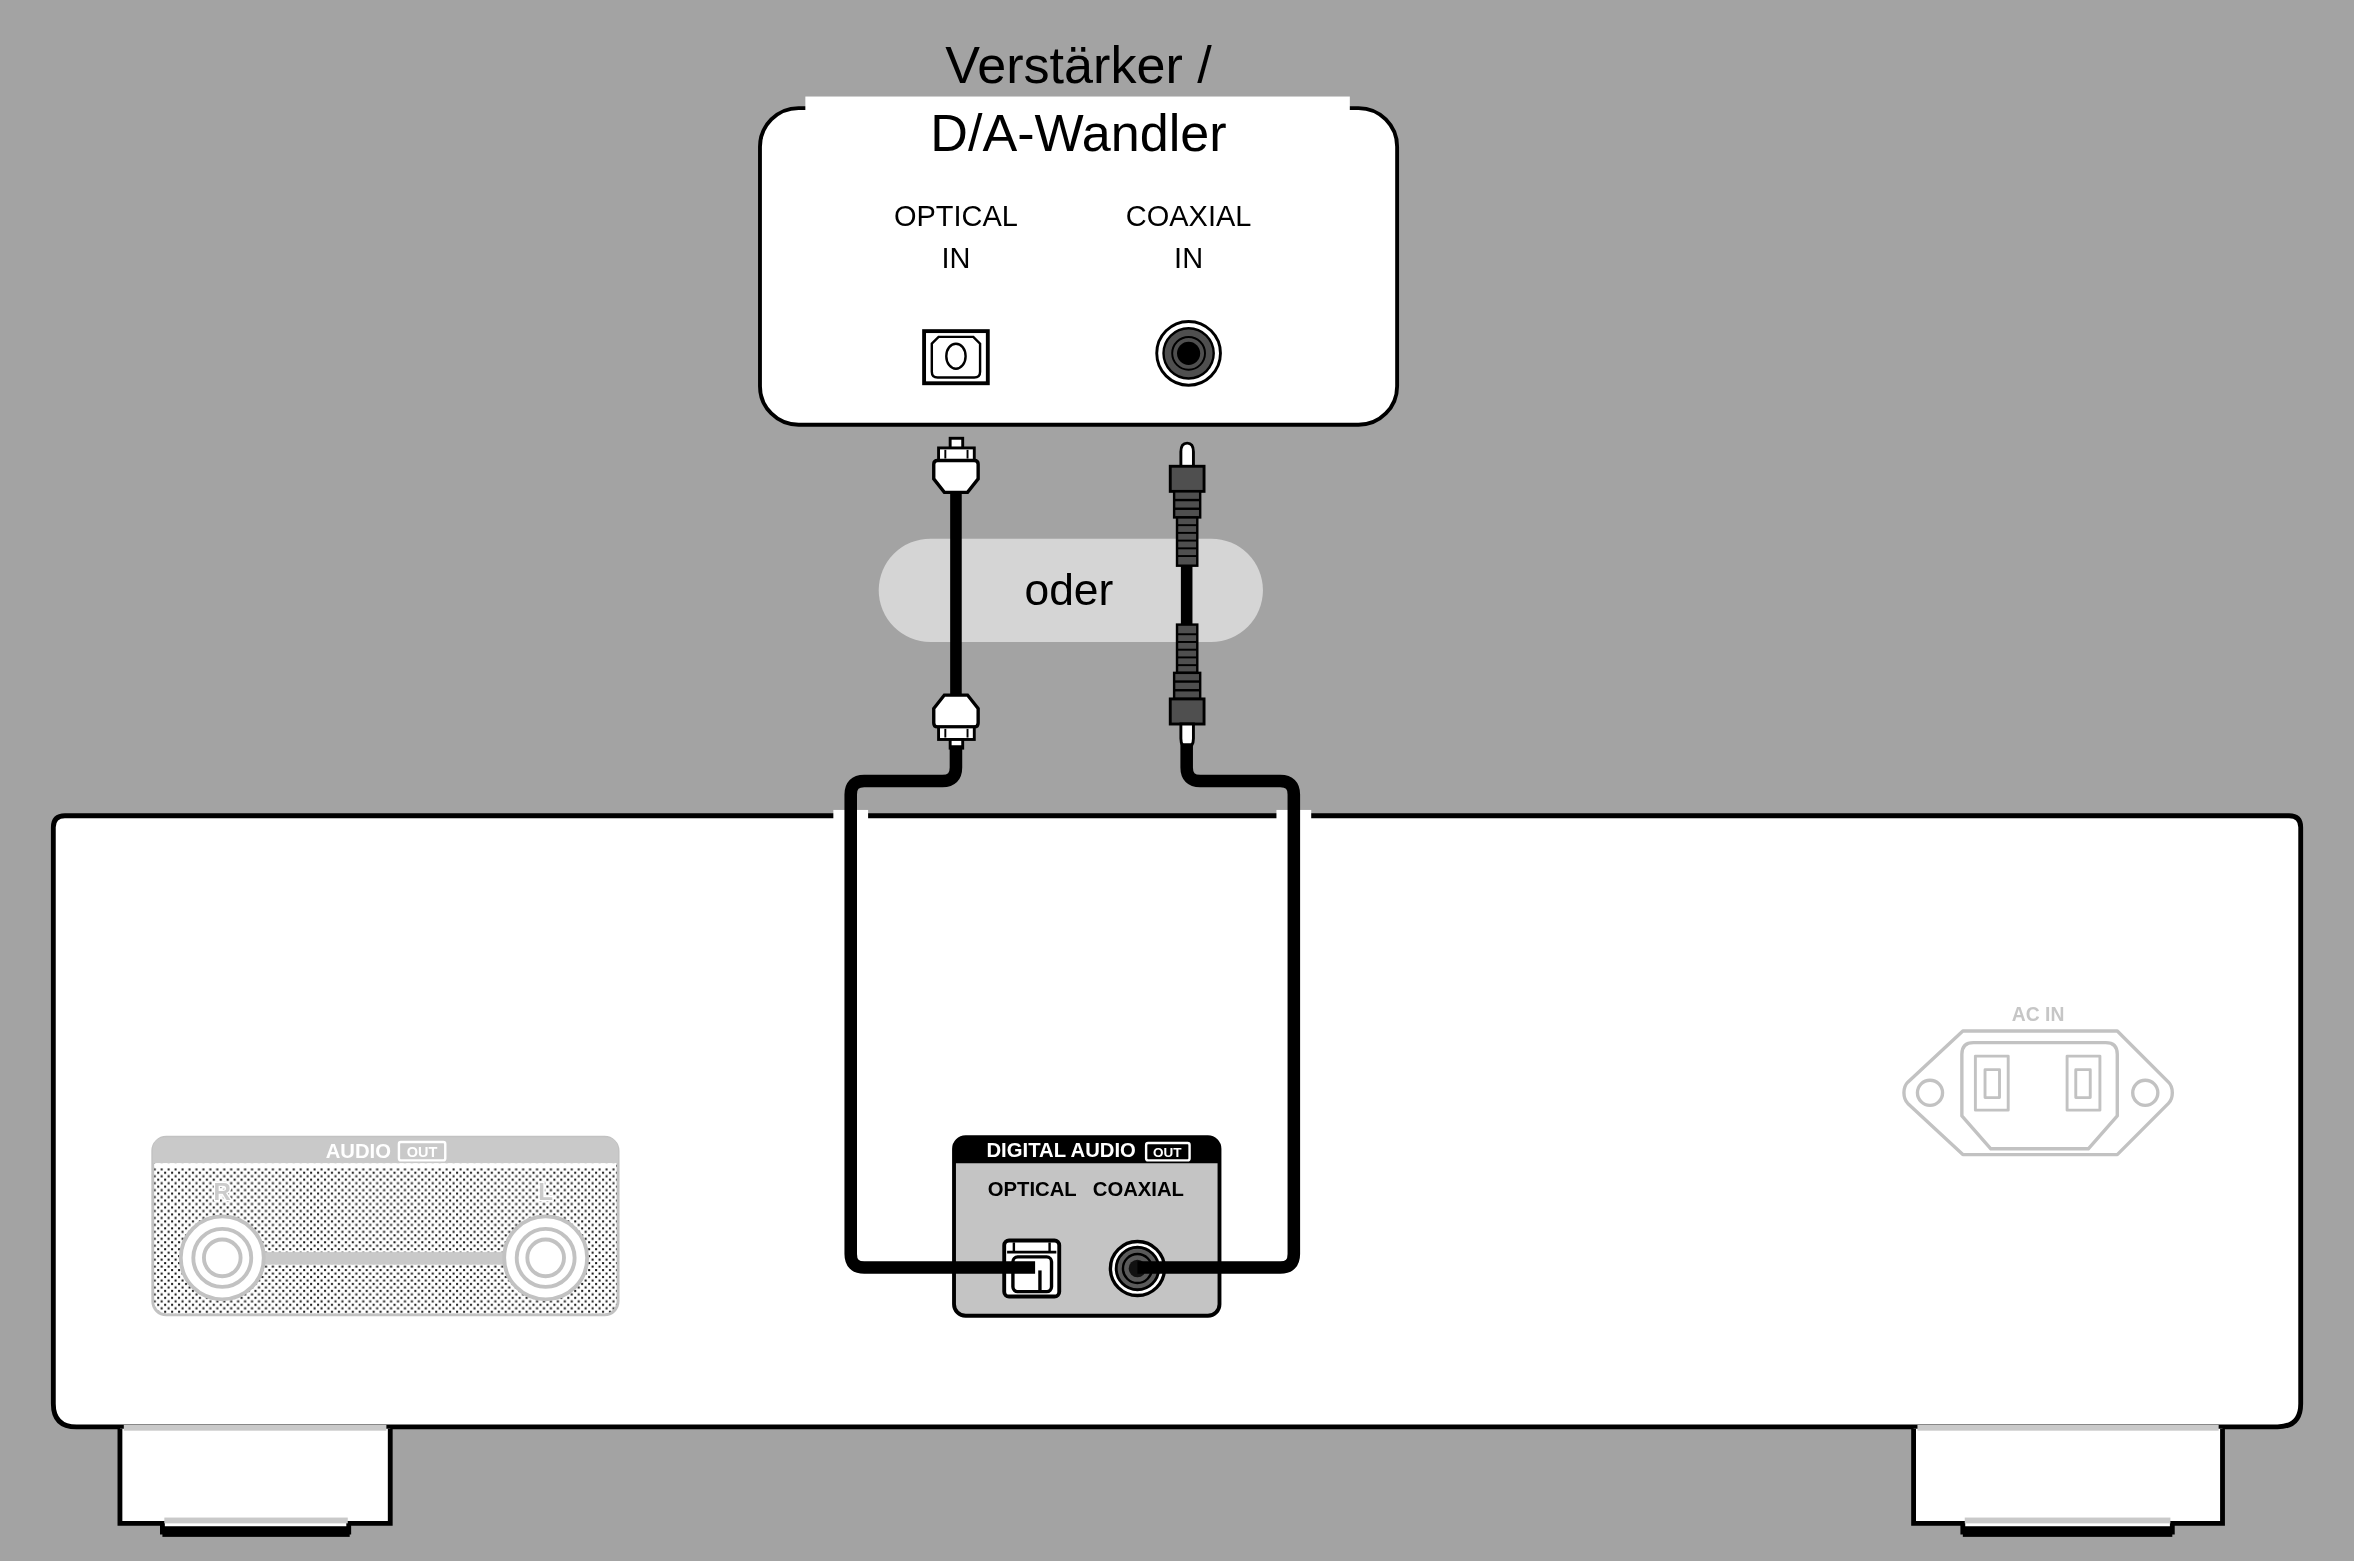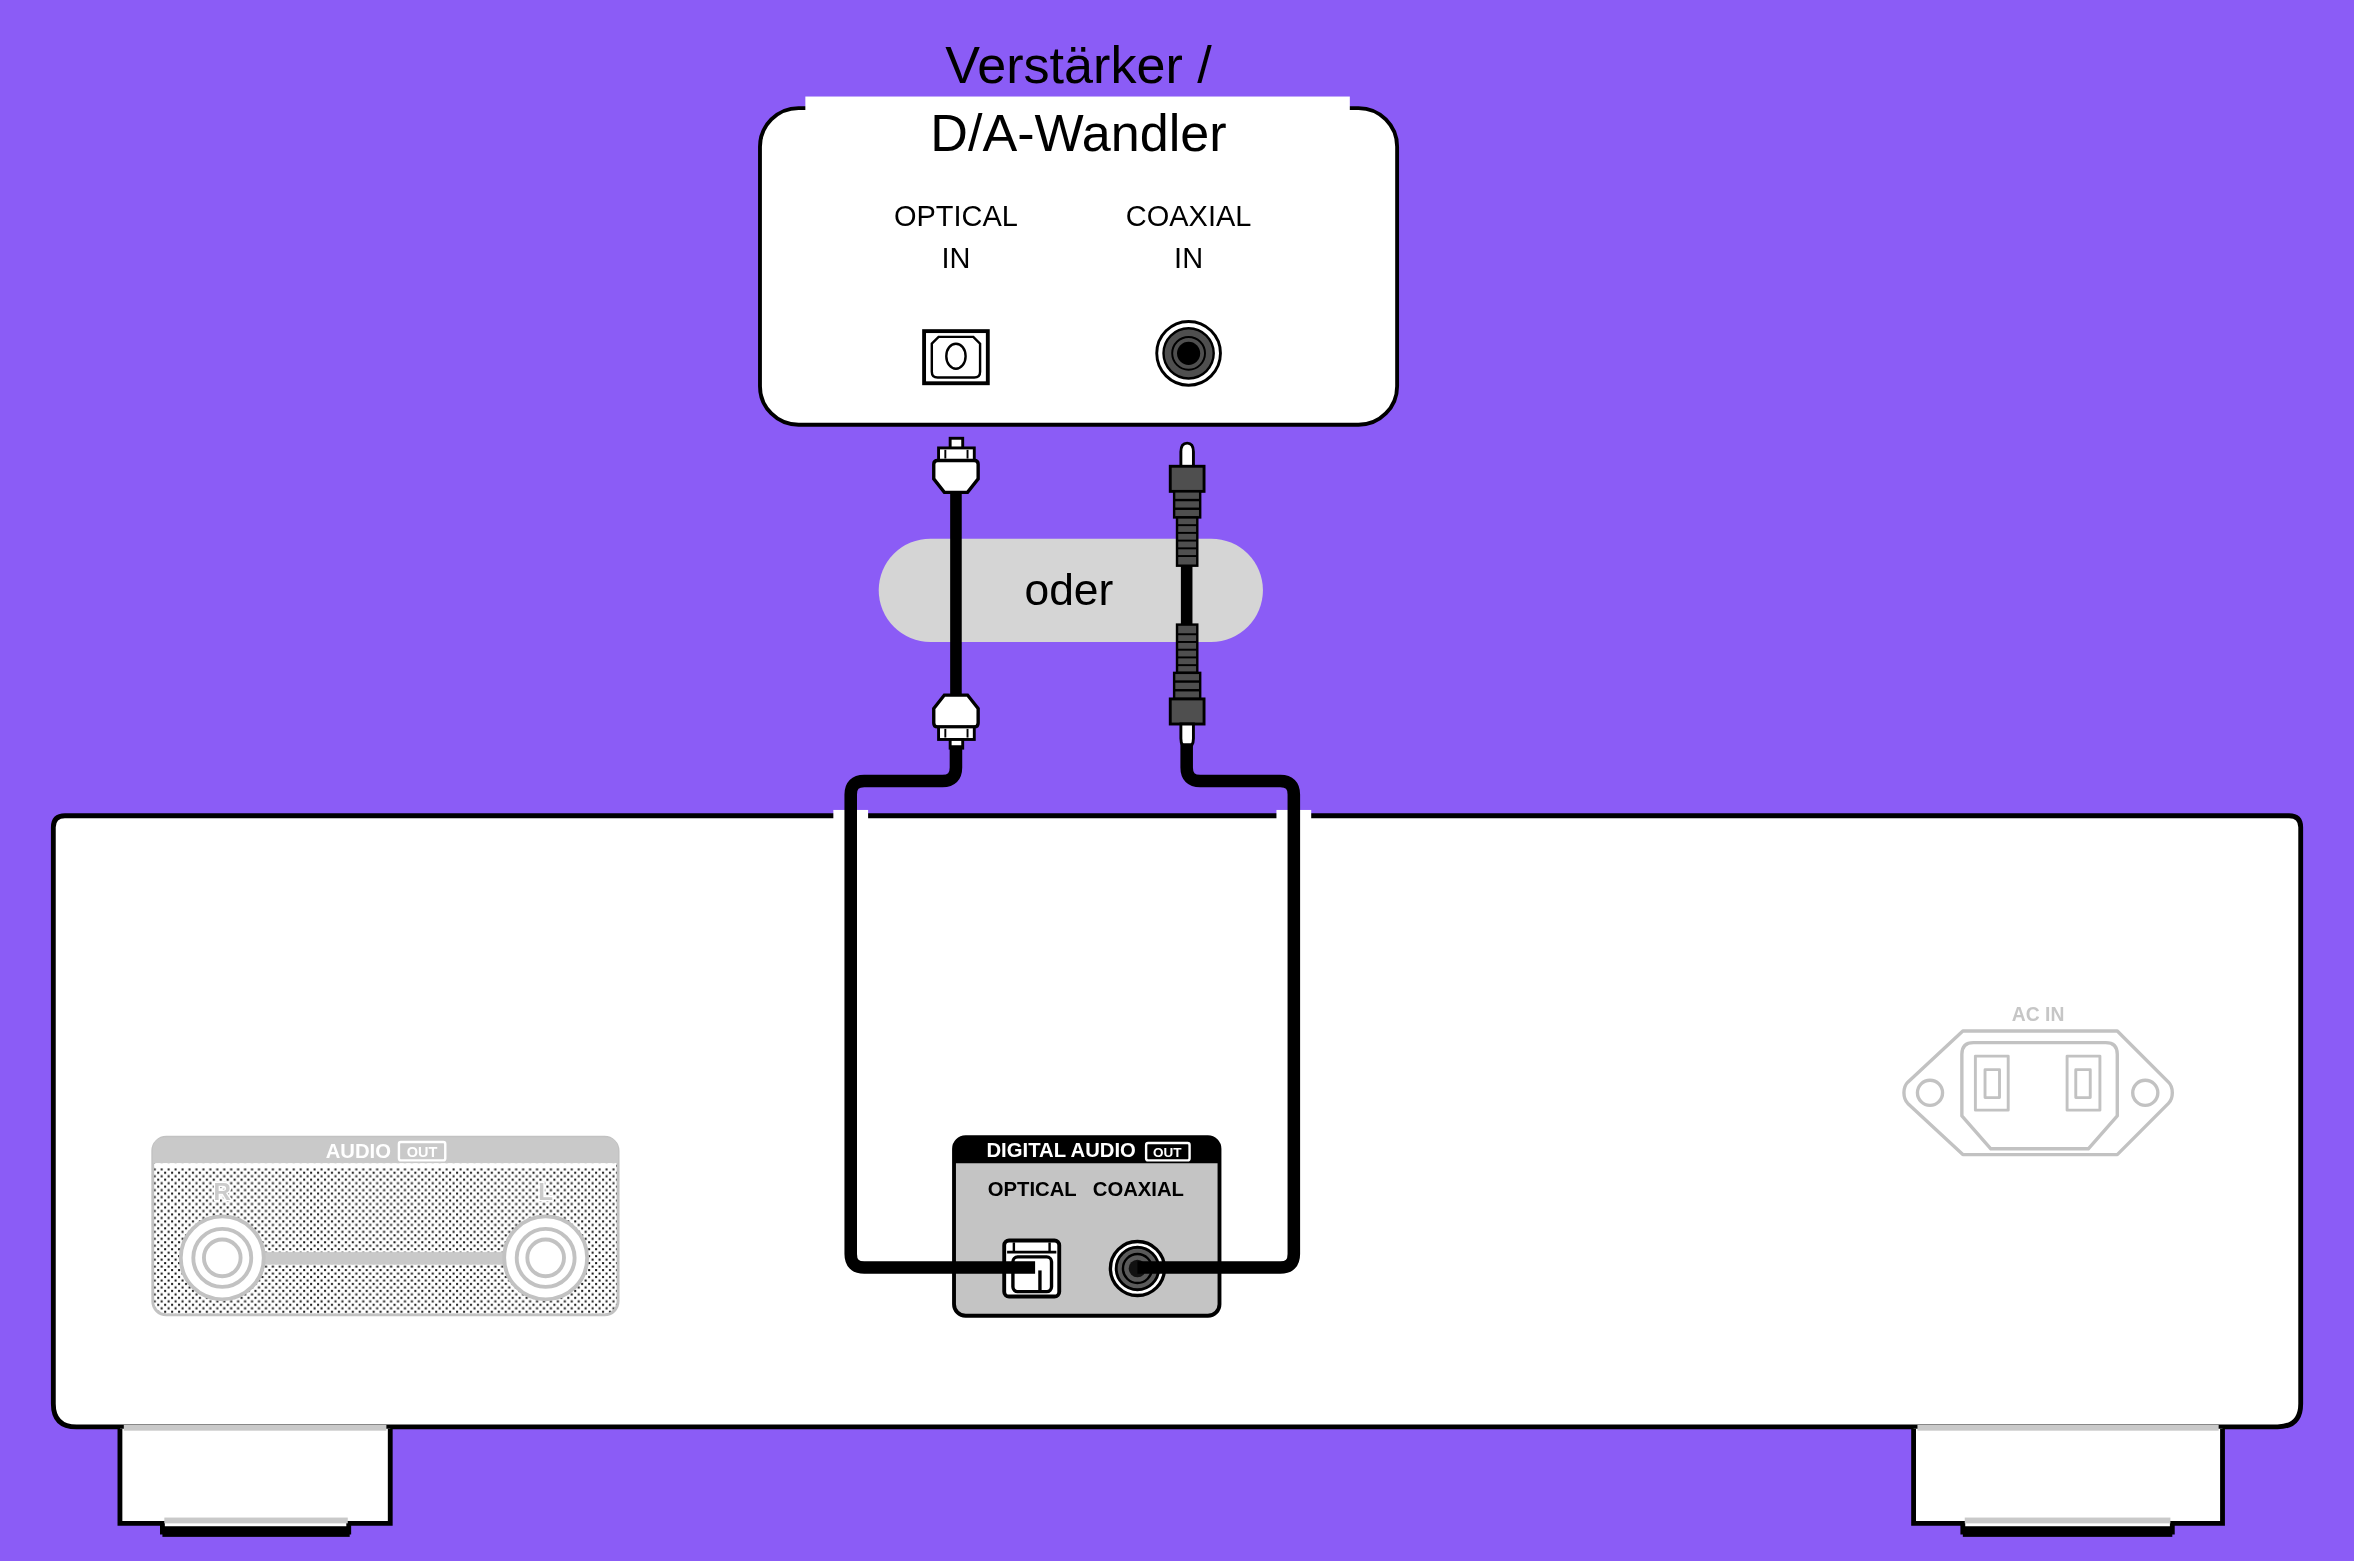--- a/index.html
+++ b/index.html
@@ -4,21 +4,21 @@
 <style>
   :root{
     --line:#000000;
     --muted:#c2c2c2;
     --muted-fill:#c9c9c9;
     --panel-fill:#c4c4c4;
     --pill-fill:#d5d5d5;
     --plug-fill:#4f4f4f;
   }
   html,body{margin:0;padding:0;background:#ffffff;}
-  .stage{width:2355px;height:1561px;position:relative;background:#8b5cf6;}
+  .stage{width:2355px;height:1561px;position:relative;background:#a3a3a3;}
   svg{display:block;}
   text{font-family:"Liberation Sans","DejaVu Sans",sans-serif;fill:#000;}
   .title{font-size:54px;}
   .port-lbl{font-size:30px;}
   .mid{text-anchor:middle;}
   .b{font-weight:bold;}
   .white-t{fill:#ffffff;}
   .muted-t{fill:#c6c6c6;}
   .rl-t{fill:#cbcbcb;stroke:#ffffff;stroke-width:3px;paint-order:stroke;}
   .hdr-t{font-size:21px;}

